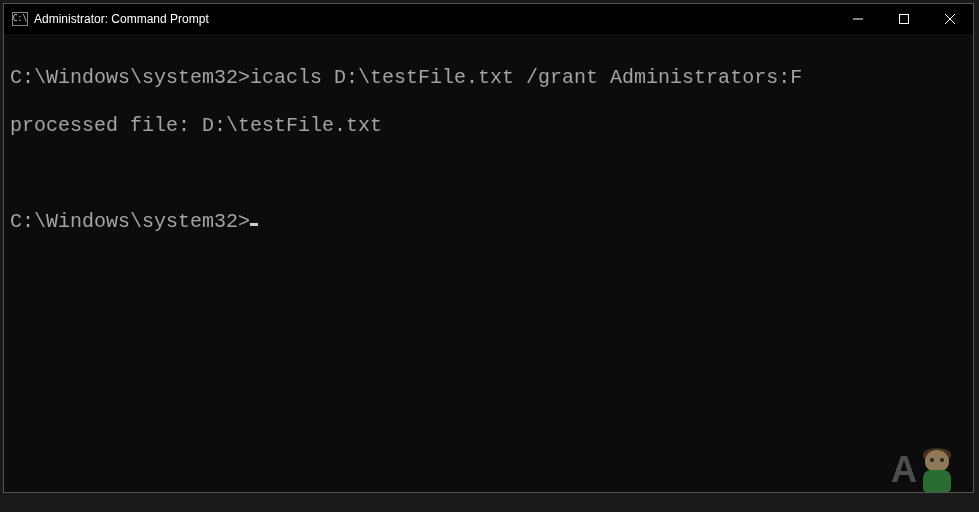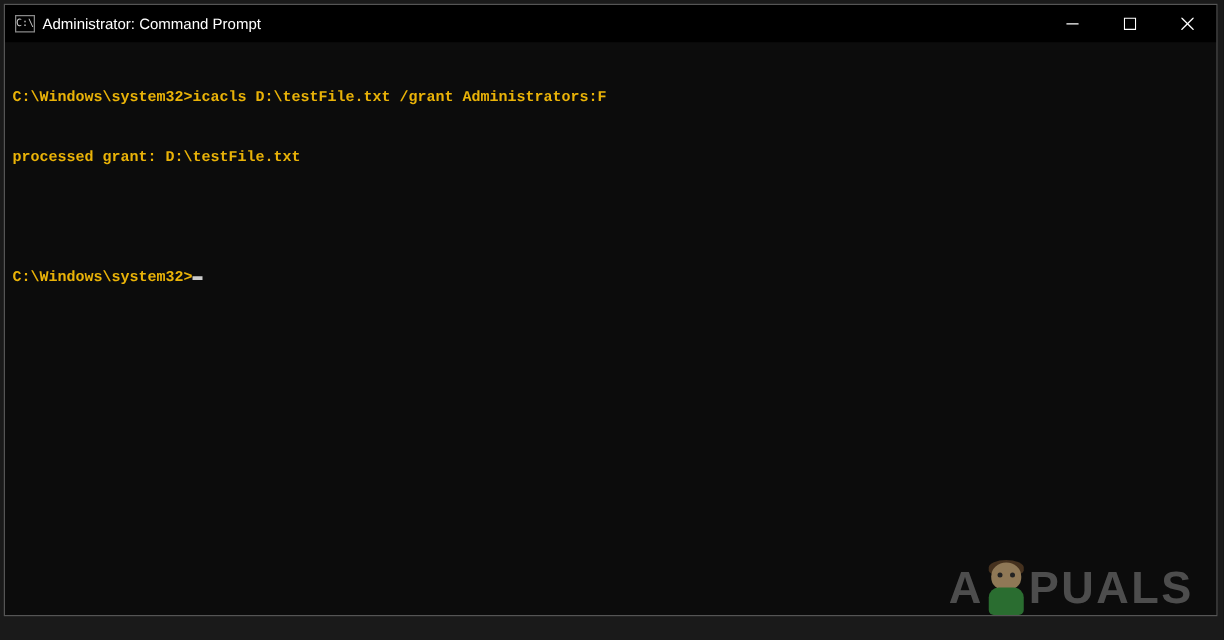--- a/index.html
+++ b/index.html
@@ -76,26 +76,25 @@
       height: 10px;
       stroke: #fff;
       stroke-width: 1;
       fill: none;
     }
     .terminal {
       flex: 1;
       background: #0c0c0c;
       padding: 4px 6px;
       font-family: Consolas, "Courier New", monospace;
-      font-size: 12px;
+      font-size: 20px;
       line-height: 16px;
-      color: #eab308;
+      color: #a3a3a3;
       white-space: pre;
       overflow: hidden;
-      font-weight: bold;
     }
     .line {
       min-height: 16px;
     }
     .prompt-line {
       display: flex;
       align-items: baseline;
     }
     .cursor {
       display: inline-block;
@@ -189,29 +188,28 @@
       <div class="win-btn close">
         <svg viewBox="0 0 10 10">
             <line x1="0" y1="0" x2="10" y2="10"></line>
             <line x1="10" y1="0" x2="0" y2="10"></line>
           </svg>
       </div>
     </div>
   </div>
   <div class="terminal">
     <div class="line"><span>C:\Windows\system32&gt;</span><span>icacls D:\testFile.txt /grant Administrators:F</span></div>
-    <div class="line">processed grant: D:\testFile.txt</div>
+    <div class="line">processed file: D:\testFile.txt</div>
     <div class="line"></div>
     <div class="line prompt-line"><span>C:\Windows\system32&gt;</span><span class="cursor"></span></div>
   </div>
 </div>
 
 <div class="watermark">
   <span>A</span>
   <span class="watermark-avatar">
     <span class="hair"></span>
     <span class="head"></span>
     <span class="eye1"></span>
     <span class="eye2"></span>
     <span class="body"></span>
   </span>
-  <span>PUALS</span>
 </div>
 
 </body></html>

